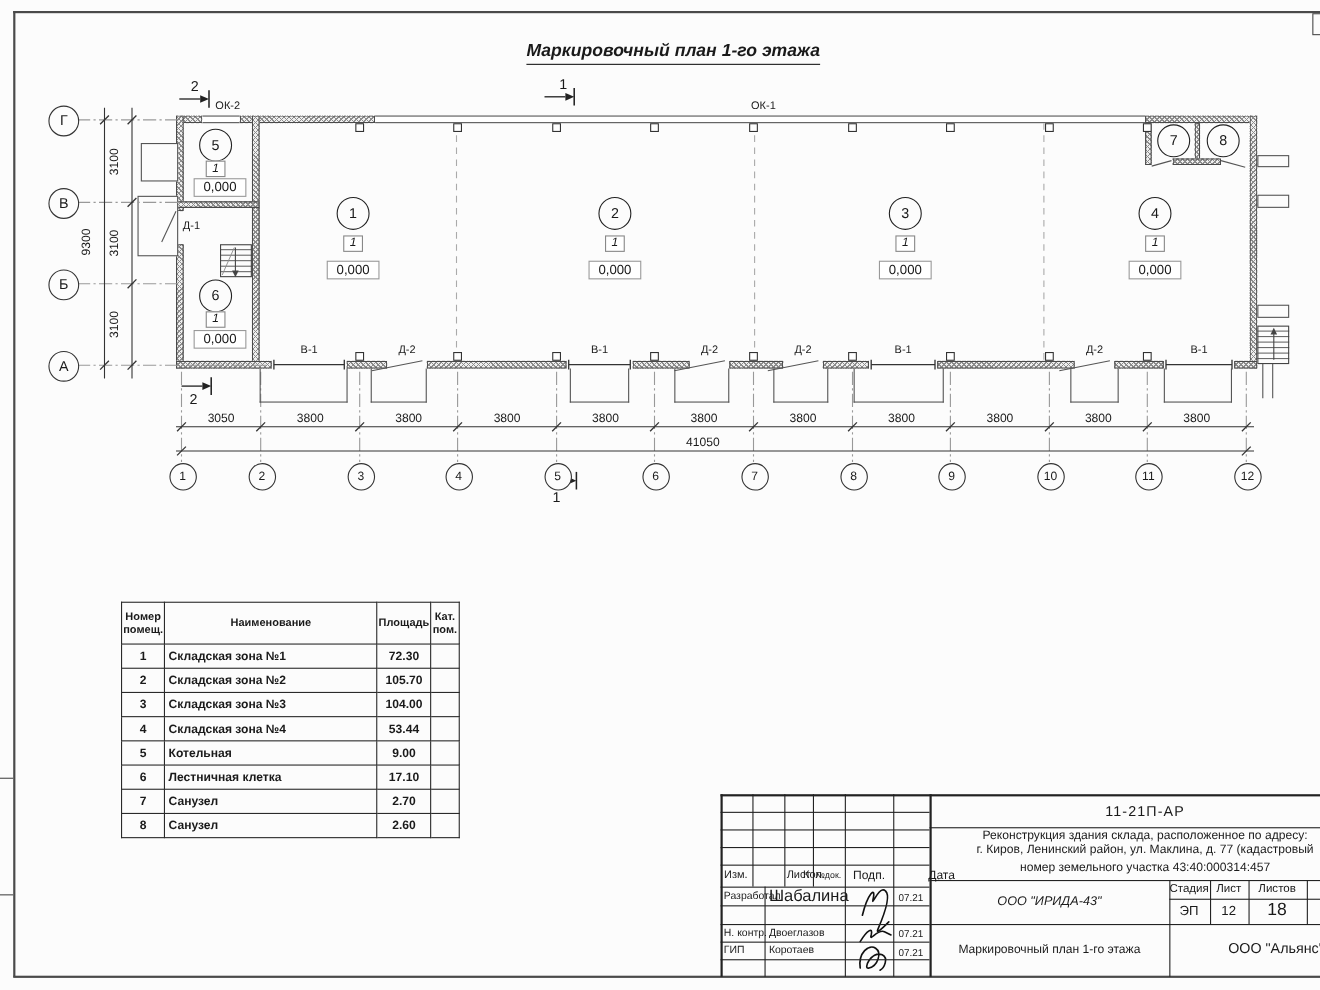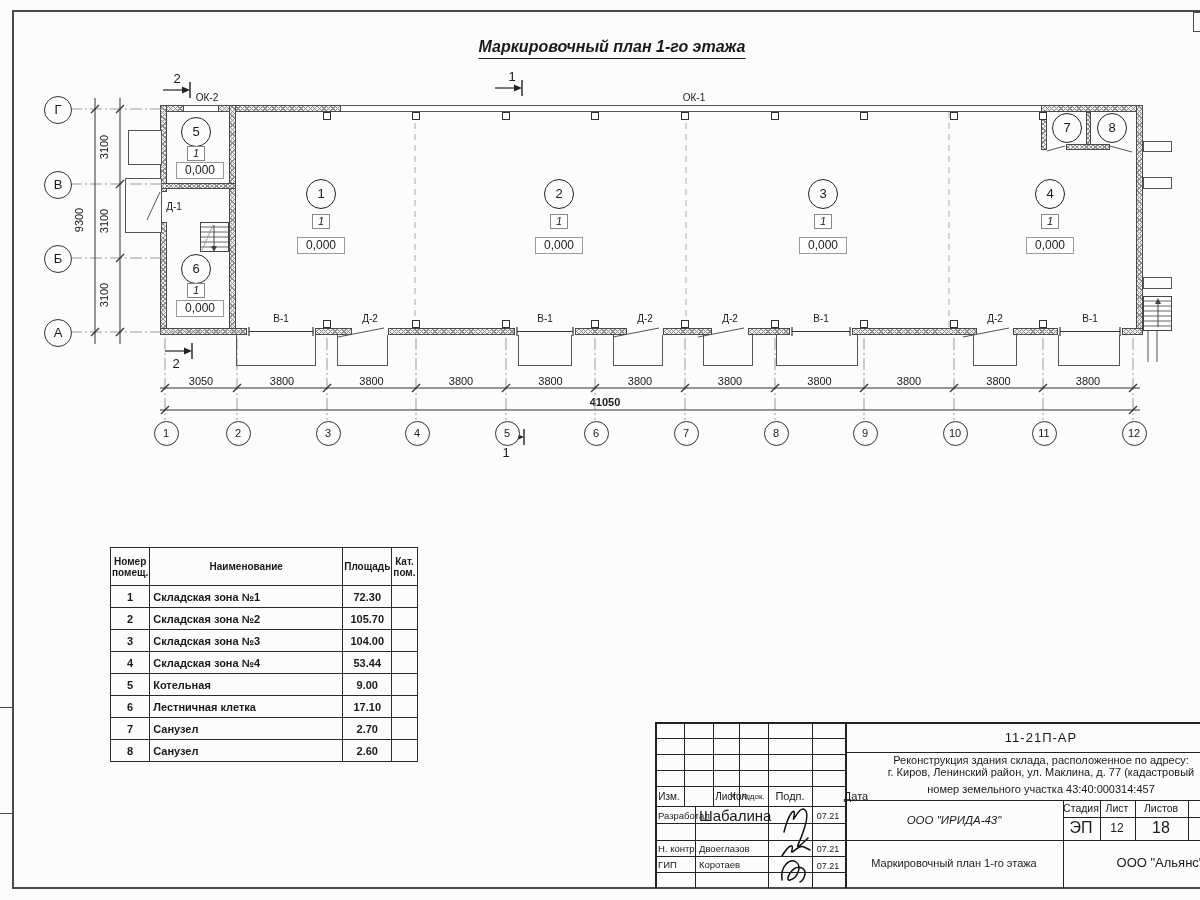--- a/index.html
+++ b/index.html
@@ -101,21 +101,21 @@
     <div class="xrect" style="left:1143px;top:177px;width:29px;height:12px;"></div>
     <div class="xrect" style="left:1143px;top:277px;width:29px;height:12px;"></div>
 
     <div class="stairbox" style="left:200px;top:222px;width:29px;height:30px;"></div>
     <div class="stairbox" style="left:1143px;top:296px;width:29px;height:35px;"></div>
 
     <div class="oplabel" style="left:207px;top:97px;">ОК-2</div>
     <div class="oplabel" style="left:694px;top:97px;">ОК-1</div>
     <div class="oplabel" style="left:174px;top:206px;">Д-1</div>
 
-    <div class="dimlabel" style="left:605px;top:402px;font-weight:bold;">41050</div>
+    <div class="dimlabel" style="left:639px;top:402px;">41050</div>
     <div class="dimlabel rot" style="left:79px;top:220px;">9300</div>
 
     <svg id="overlay" width="1200" height="900" style="position:absolute;left:0;top:0;pointer-events:none;">
         <line x1="70" y1="109" x2="162" y2="109" stroke="#999" stroke-width="1" stroke-dasharray="12 3 2 3"></line>
         <line x1="70" y1="184" x2="162" y2="184" stroke="#999" stroke-width="1" stroke-dasharray="12 3 2 3"></line>
         <line x1="70" y1="258" x2="162" y2="258" stroke="#999" stroke-width="1" stroke-dasharray="12 3 2 3"></line>
         <line x1="70" y1="332" x2="245" y2="332" stroke="#999" stroke-width="1" stroke-dasharray="12 3 2 3"></line>
         <line x1="165" y1="338" x2="165" y2="420" stroke="#999" stroke-width="1" stroke-dasharray="12 3 2 3"></line>
         <line x1="237" y1="338" x2="237" y2="420" stroke="#999" stroke-width="1" stroke-dasharray="12 3 2 3"></line>
         <line x1="327" y1="338" x2="327" y2="420" stroke="#999" stroke-width="1" stroke-dasharray="12 3 2 3"></line>
@@ -417,19 +417,19 @@
     <div class="stamp-text vctr" style="left:699px;top:848px;font-size:9.5px;">Двоеглазов</div>
     <div class="stamp-text ctr" style="left:828px;top:849px;font-size:9px;">07.21</div>
     <div class="stamp-text vctr" style="left:658px;top:864px;font-size:9.5px;">ГИП</div>
     <div class="stamp-text vctr" style="left:699px;top:864px;font-size:9.5px;">Коротаев</div>
     <div class="stamp-text ctr" style="left:828px;top:866px;font-size:9px;">07.21</div>
 
     <div class="stamp-text ctr" style="left:954px;top:820px;font-size:11.5px;font-style:italic;">ООО "ИРИДА-43"</div>
     <div class="stamp-text ctr" style="left:1081px;top:808px;font-size:10.5px;">Стадия</div>
     <div class="stamp-text ctr" style="left:1117px;top:808px;font-size:10.5px;">Лист</div>
     <div class="stamp-text ctr" style="left:1161px;top:808px;font-size:10.5px;">Листов</div>
-    <div class="stamp-text ctr" style="left:1081px;top:828px;font-size:16px;">ЭП</div>
+    <div class="stamp-text ctr" style="left:1081px;top:828px;font-size:12px;">ЭП</div>
     <div class="stamp-text ctr" style="left:1117px;top:828px;font-size:12px;">12</div>
     <div class="stamp-text ctr" style="left:1161px;top:828px;font-size:16px;">18</div>
     <div class="stamp-text ctr" style="left:954px;top:863px;font-size:11px;">Маркировочный план 1-го этажа</div>
     <div class="stamp-text ctr" style="left:1160px;top:862px;font-size:13px;">ООО "Альянс"</div>
   </div>
 </div>
 
 </body></html>

